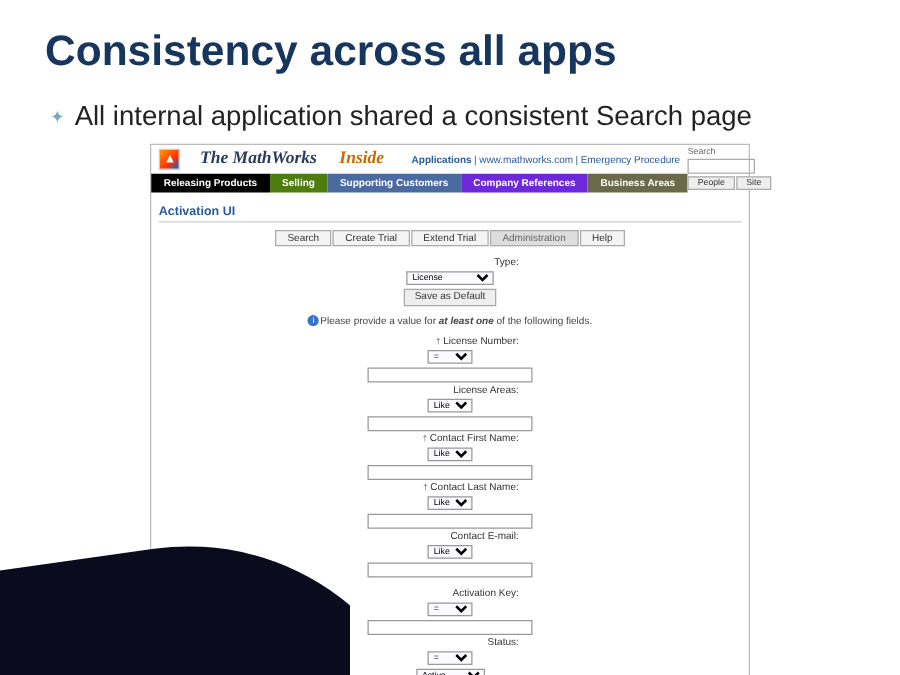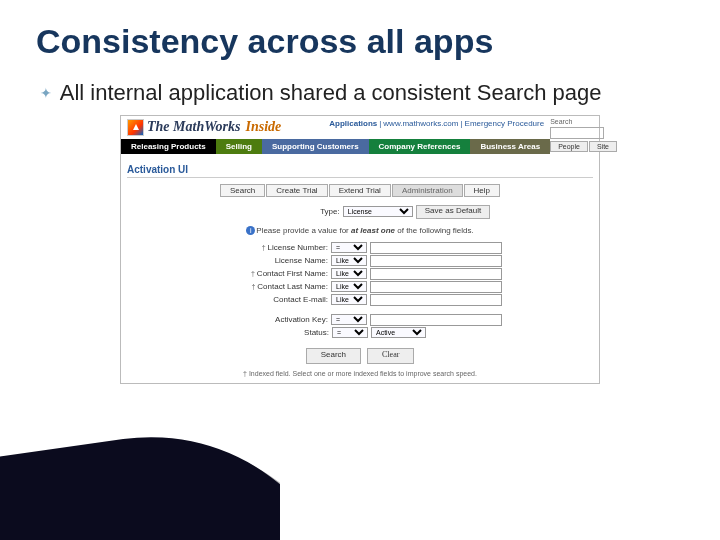--- a/index.html
+++ b/index.html
@@ -39,23 +39,23 @@
   .screenshot {
     margin: 8px auto 0 auto;
     width: 478px;
     border: 1px solid #bbb;
     background: #fff;
     font-size: 8px;
     color: #333;
   }
   .mw-header {
     display: flex;
-    align-items: flex-start;
+    align-items: center;
     padding: 3px 6px;
-    gap: 3px;
+    gap: 16px;
   }
   .mw-logo-box {
     width: 15px; height: 15px;
     border: 1px solid #ccc;
     background: linear-gradient(135deg,#f90 0%,#f30 60%,#06c 100%);
     display:flex;align-items:center;justify-content:center;
   }
   .mw-tri { width:0;height:0;border-left:3px solid transparent;border-right:3px solid transparent;border-bottom:6px solid #fff;}
   .mw-name { font-family: Georgia, serif; font-size: 14px; color: #2a3a5a; font-style: italic; font-weight:bold;}
   .mw-inside { font-family: Georgia, serif; font-size: 14px; color: #c96a00; font-style: italic; font-weight:bold; margin-left:2px;}
@@ -64,34 +64,34 @@
   .mw-nav {
     display: flex;
     font-size: 8px;
   }
   .mw-nav-item {
     padding: 3px 10px;
     color: #fff;
     font-weight: bold;
     white-space: nowrap;
   }
-  .nav1{background:#000000;} .nav2{background:#4d7c0f;} .nav3{background:#4a6aa0;} .nav4{background:#15803d;text-align:center;} .nav5{background:#6a6a4a;}
+  .nav1{background:#000000;} .nav2{background:#4d7c0f;} .nav3{background:#4a6aa0;} .nav4{background:#6d28d9;text-align:center;} .nav5{background:#6a6a4a;}
   .mw-search-area {
     display:flex; flex-direction:column; gap:2px; padding:2px 4px 0 0; margin-left:auto;
   }
   .mw-search-label{font-size:7px;color:#666;}
   .mw-search-input{width:52px;height:10px;border:1px solid #aaa;}
   .mw-tab-btns{display:flex;gap:1px;}
   .mw-tab-btn{padding:1px 7px;border:1px solid #aaa;background:#eee;font-size:7px;}
   .mw-body{padding:4px 6px 6px 6px;}
   .mw-section-title{color:#2a5a9a;font-weight:bold;font-size:10px;border-bottom:1px solid #ccc;padding:6px 0 2px 0;}
   .mw-subnav{display:flex;justify-content:center;gap:1px;margin:6px 0 3px 0;font-size:8px;}
   .mw-sub-btn{border:1px solid #aaa;background:#f4f4f4;padding:1px 9px;}
   .mw-sub-btn.active{background:#ddd;color:#666;}
-  .mw-form-row{display:flex;align-items:center;justify-content:center;gap:3px;margin:1px 0;}
+  .mw-form-row{display:flex;align-items:center;justify-content:center;gap:3px;margin:1px 0;flex-direction:column;}
   .mw-label{width:110px;text-align:right;font-size:8px;color:#333;}
   .mw-label.req::before{content:"† ";font-size:7px;color:#666;}
   .mw-sel{border:1px solid #999;background:#fafaff;font-size:7px;height:11px;min-width:36px;}
   .mw-inp{border:1px solid #999;background:#fff;height:10px;width:130px;}
   .mw-small-btn{border:1px solid #aaa;background:#eee;padding:0 8px;font-size:8px;height:12px;}
   .mw-note{display:flex;align-items:center;gap:1px;font-size:8px;color:#444;margin:6px 16px;}
   .mw-note-ico{width:9px;height:9px;border-radius:50%;background:#3a72c8;color:#fff;font-size:7px;display:flex;align-items:center;justify-content:center;}
   .mw-note em{font-style:italic;font-weight:bold;}
   .mw-center{display:flex;justify-content:center;}
   .mw-foot{font-size:7px;color:#666;text-align:center;margin-top:6px;}
@@ -178,21 +178,21 @@
         </span>
       </div>
     </div>
 
     <div class="mw-form-row">
         <span class="mw-label req">License Number:</span>
         <select class="mw-sel"><option>=</option></select>
         <div class="mw-inp"></div>
       </div>
     <div class="mw-form-row">
-        <span class="mw-label">License Name:</span>
+        <span class="mw-label">License Areas:</span>
         <select class="mw-sel"><option>Like</option></select>
         <div class="mw-inp"></div>
       </div>
     <div class="mw-form-row">
         <span class="mw-label req">Contact First Name:</span>
         <select class="mw-sel"><option>Like</option></select>
         <div class="mw-inp"></div>
       </div>
     <div class="mw-form-row">
         <span class="mw-label req">Contact Last Name:</span>

